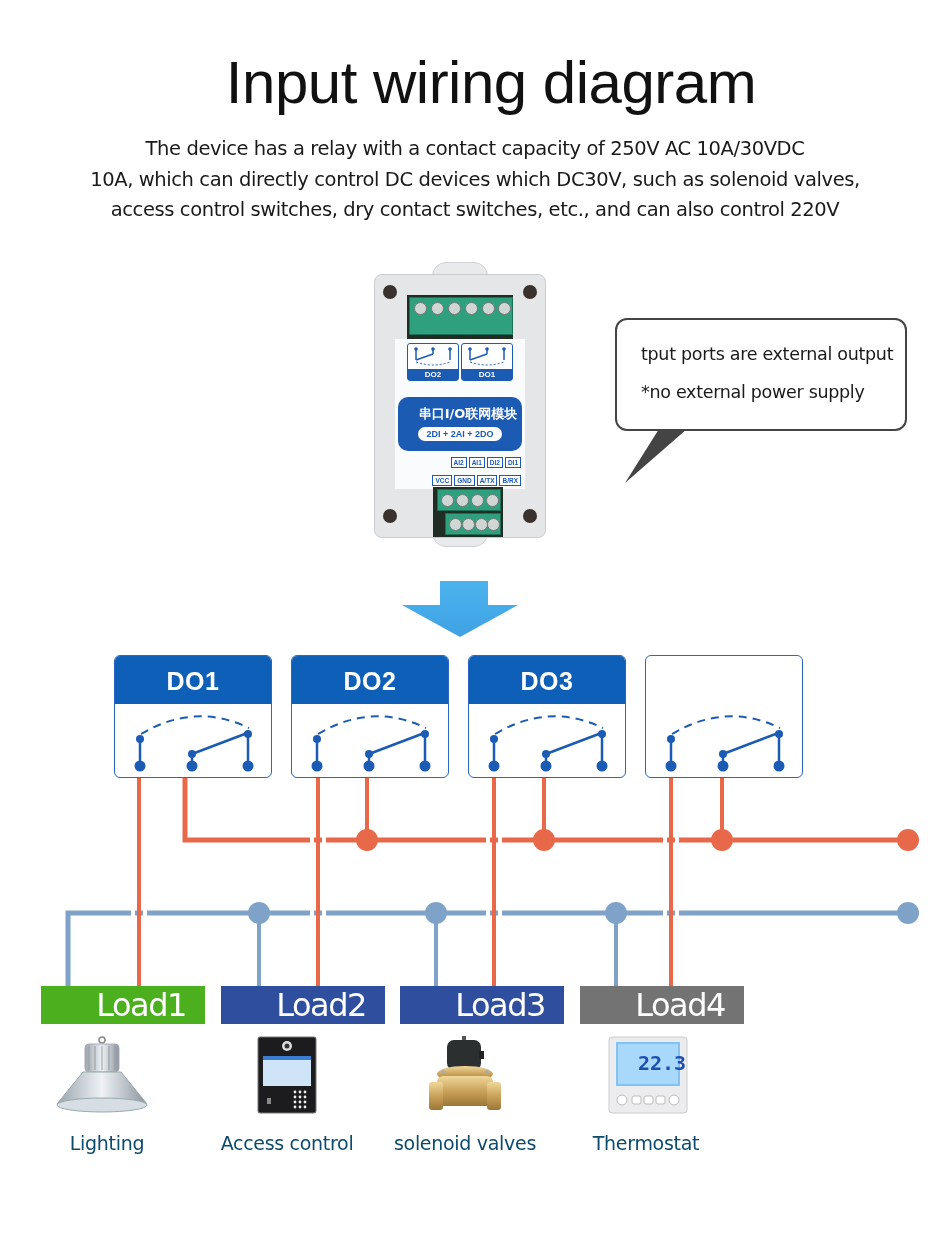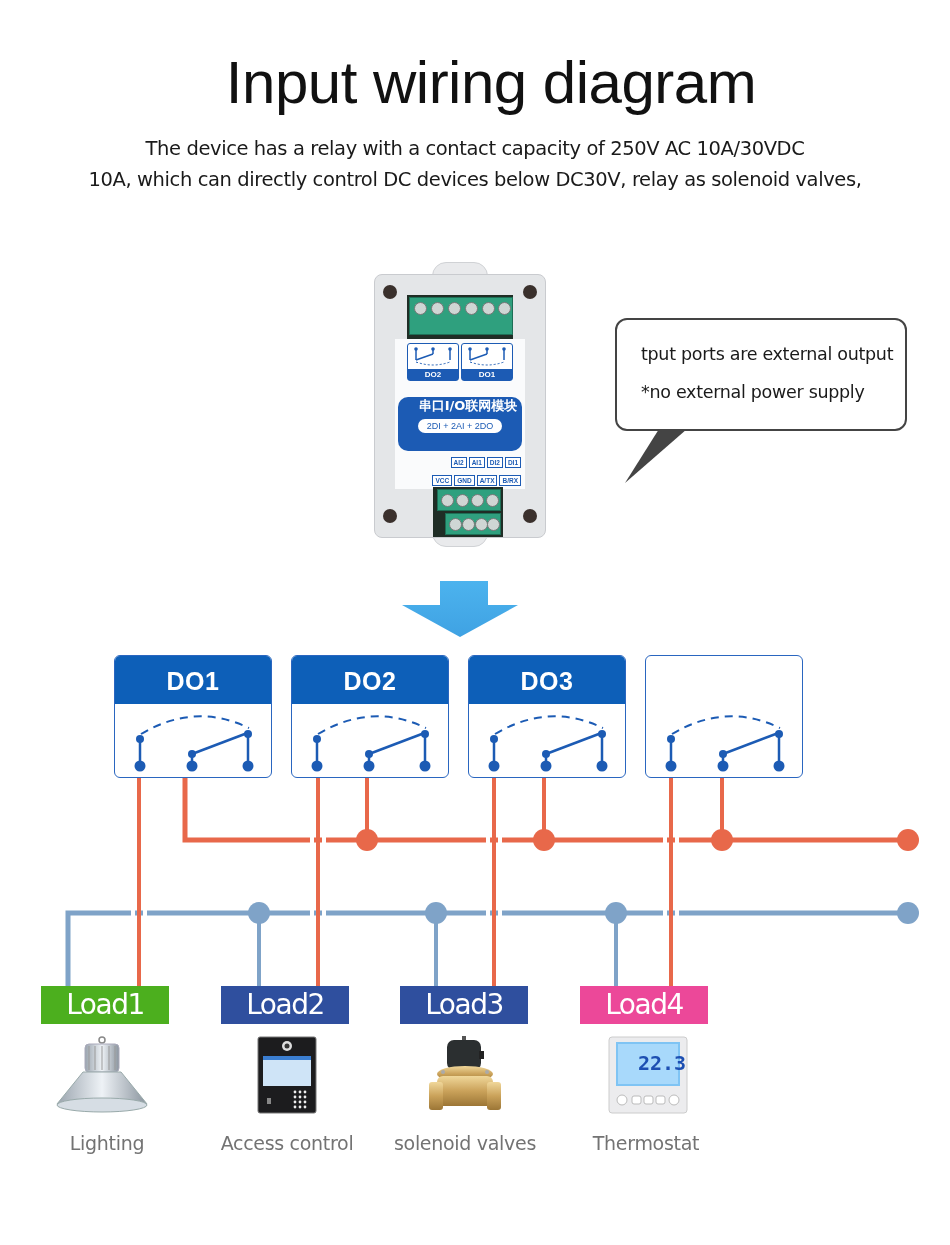--- a/index.html
+++ b/index.html
@@ -14,22 +14,22 @@
   .dev-tab-b { position: absolute; left: 58px; bottom: 0; width: 54px; height: 26px; background: #e9eaec; border-radius: 0 0 14px 14px; border: 1px solid #d0d2d5; }
   .dev-body { position: absolute; left: 0; top: 12px; width: 170px; height: 262px; background: #e4e6e8; border-radius: 8px; border: 1px solid #c9cbcf; }
   .dev-hole { position: absolute; width: 14px; height: 14px; border-radius: 50%; background: #3a302c; }
   .dev-term-top { position: absolute; left: 32px; top: 20px; width: 106px; height: 46px; background: #1f2d25; }
   .dev-term-top .blk { position: absolute; left: 2px; top: 2px; width: 102px; height: 36px; background: #2fa07e; border: 1px solid #1d6e55; }
   .screw { position: absolute; width: 11px; height: 11px; border-radius: 50%; background: #cfd6d4; border: 1px solid #777; }
   .dev-panel { position: absolute; left: 20px; top: 64px; width: 130px; height: 150px; background: #fafbfc; }
   .mini-relay { position: absolute; top: 4px; width: 50px; height: 36px; border: 1px solid #1c5bb4; border-radius: 3px; background: #fff; }
   .mini-relay .lab { position: absolute; left: 0; right: 0; bottom: 0; height: 11px; background: #1c5bb4; color: #fff; font-size: 8px; font-weight: 700; text-align: center; line-height: 11px; }
   .dev-name { position: absolute; left: 3px; top: 58px; width: 124px; height: 54px; background: #1c5bb4; border-radius: 10px; color: #fff; text-align: center; }
-  .dev-name .cn { font-size: 13px; font-weight: 700; font-family: "DejaVu Sans", sans-serif; padding-left: 16px; }
-  .dev-name .pill { margin: 4px auto 0; width: 84px; height: 14px; background: #fff; color: #1c5bb4; border-radius: 8px; font-size: 9px; font-weight: 400; line-height: 14px; }
+  .dev-name .cn { font-size: 13px; font-weight: 700; margin-top: 8px; font-family: "DejaVu Sans", sans-serif; padding-left: 16px; }
+  .dev-name .pill { margin: 4px auto 0; width: 84px; height: 14px; background: #fff; color: #1c5bb4; border-radius: 8px; font-size: 9px; font-weight: 700; line-height: 14px; }
   .dev-ports { position: absolute; top: 118px; display: flex; gap: 2px; right: 4px; }
   .dev-port { border: 1px solid #1c5bb4; font-size: 6.5px; color: #1c5bb4; padding: 1px 2px; background: #fff; font-weight: 700; }
   .dev-ports2 { position: absolute; top: 136px; display: flex; gap: 2px; right: 4px; }
   .dev-term-bot { position: absolute; left: 58px; top: 212px; width: 70px; height: 50px; background: #1f2d25; }
   .dev-term-bot .blk { position: absolute; background: #2fa07e; border: 1px solid #1d6e55; }
 
   
   .bubble { position: absolute; left: 615px; top: 318px; width: 292px; height: 113px; border: 2px solid #444; border-radius: 12px; background: #fff; box-sizing: border-box; }
   .bubble-line { position: absolute; left: 24px; font-family: "DejaVu Sans", sans-serif; font-size: 17.5px; letter-spacing: -0.3px; color: #1a1a1a; white-space: nowrap; }
   .bubble-tail { position: absolute; left: 625px; top: 429px; }
@@ -38,32 +38,33 @@
   .arrow { position: absolute; left: 400px; top: 581px; }
 
   
   .relay { position: absolute; top: 655px; width: 158px; height: 123px; border: 1.5px solid #2a66c0; border-radius: 6px; background: #fff; box-sizing: border-box; overflow: hidden; }
   .relay-head { height: 48px; background: #0d5fb8; color: #fff; font-size: 25px; font-weight: 700; text-align: center; line-height: 50px; letter-spacing: 0.5px; }
   .relay svg { position: absolute; left: 0; top: 48px; }
 
   
   .wiring { position: absolute; left: 0; top: 0; }
 
-  .load { position: absolute; top: 986px; width: 128px; height: 38px; color: #fff; font-size: 28px; line-height: 38px; text-align: center; font-family: "DejaVu Sans", sans-serif; letter-spacing: -1.5px; }
+  .load { position: absolute; top: 986px; width: 128px; height: 38px; color: #fff; font-size: 32px; line-height: 38px; text-align: center; font-family: "DejaVu Sans", sans-serif; letter-spacing: -1.5px; padding-left: 36px; }
   .load-img { position: absolute; top: 1036px; }
-  .load-cap { position: absolute; top: 1132px; width: 170px; text-align: center; font-size: 19px; font-family: "DejaVu Sans", sans-serif; letter-spacing: -0.3px; color: #737373; }
+  .load-cap { position: absolute; top: 1132px; width: 170px; text-align: center; font-size: 19px; font-family: "DejaVu Sans", sans-serif; letter-spacing: -0.3px; color: #0c4a6e; }
 </style>
 </head>
 <body>
 
 <div class="title">Input wiring diagram</div>
 
 <div class="desc">
   <div>The device has a relay with a contact capacity of 250V AC 10A/30VDC</div>
-  <div>10A, which can directly control DC devices below DC30V, relay as solenoid valves,</div>
+  <div>10A, which can directly control DC devices which DC30V, such as solenoid valves,</div>
+  <div>access control switches, dry contact switches, etc., and can also control 220V</div>
 </div>
 
 <div class="device">
   <div class="dev-tab"></div>
   <div class="dev-tab-b"></div>
   <div class="dev-body">
     <div class="dev-hole" style="left:8px; top:10px;"></div>
     <div class="dev-hole" style="right:8px; top:10px;"></div>
     <div class="dev-hole" style="left:8px; bottom:14px;"></div>
     <div class="dev-hole" style="right:8px; bottom:14px;"></div>
@@ -290,21 +291,21 @@
     <rect x="675" y="836" width="4" height="9" fill="#fff"></rect>
     <rect x="663" y="836" width="4" height="9" fill="#fff"></rect>
     <rect x="675" y="909" width="4" height="9" fill="#fff"></rect>
     <rect x="663" y="909" width="4" height="9" fill="#fff"></rect>
   </g>
 </svg>
 
 <div class="load" id="load0" style="left: 41px; background: rgb(76, 175, 30);">Load1</div>
 <div class="load" id="load1" style="left: 221px; background: rgb(47, 79, 158);">Load2</div>
 <div class="load" id="load2" style="left: 400px; background: rgb(47, 79, 158);">Load3</div>
-<div class="load" id="load3" style="left: 580px; background: #ec4899;">Load4</div>
+<div class="load" id="load3" style="left: 580px; background: #737373;">Load4</div>
 
 <svg class="load-img" style="left:55px;" width="95" height="80" viewBox="0 0 95 80">
   <defs>
     <linearGradient id="lampg" x1="0" y1="0" x2="1" y2="0">
       <stop offset="0" stop-color="#9aa4ae"></stop>
         <stop offset="0.5" stop-color="#eef2f6"></stop>
         <stop offset="1" stop-color="#8a949e"></stop>
     </linearGradient>
   </defs>
   <circle cx="47" cy="4" r="3" fill="none" stroke="#888" stroke-width="1.5"></circle>

